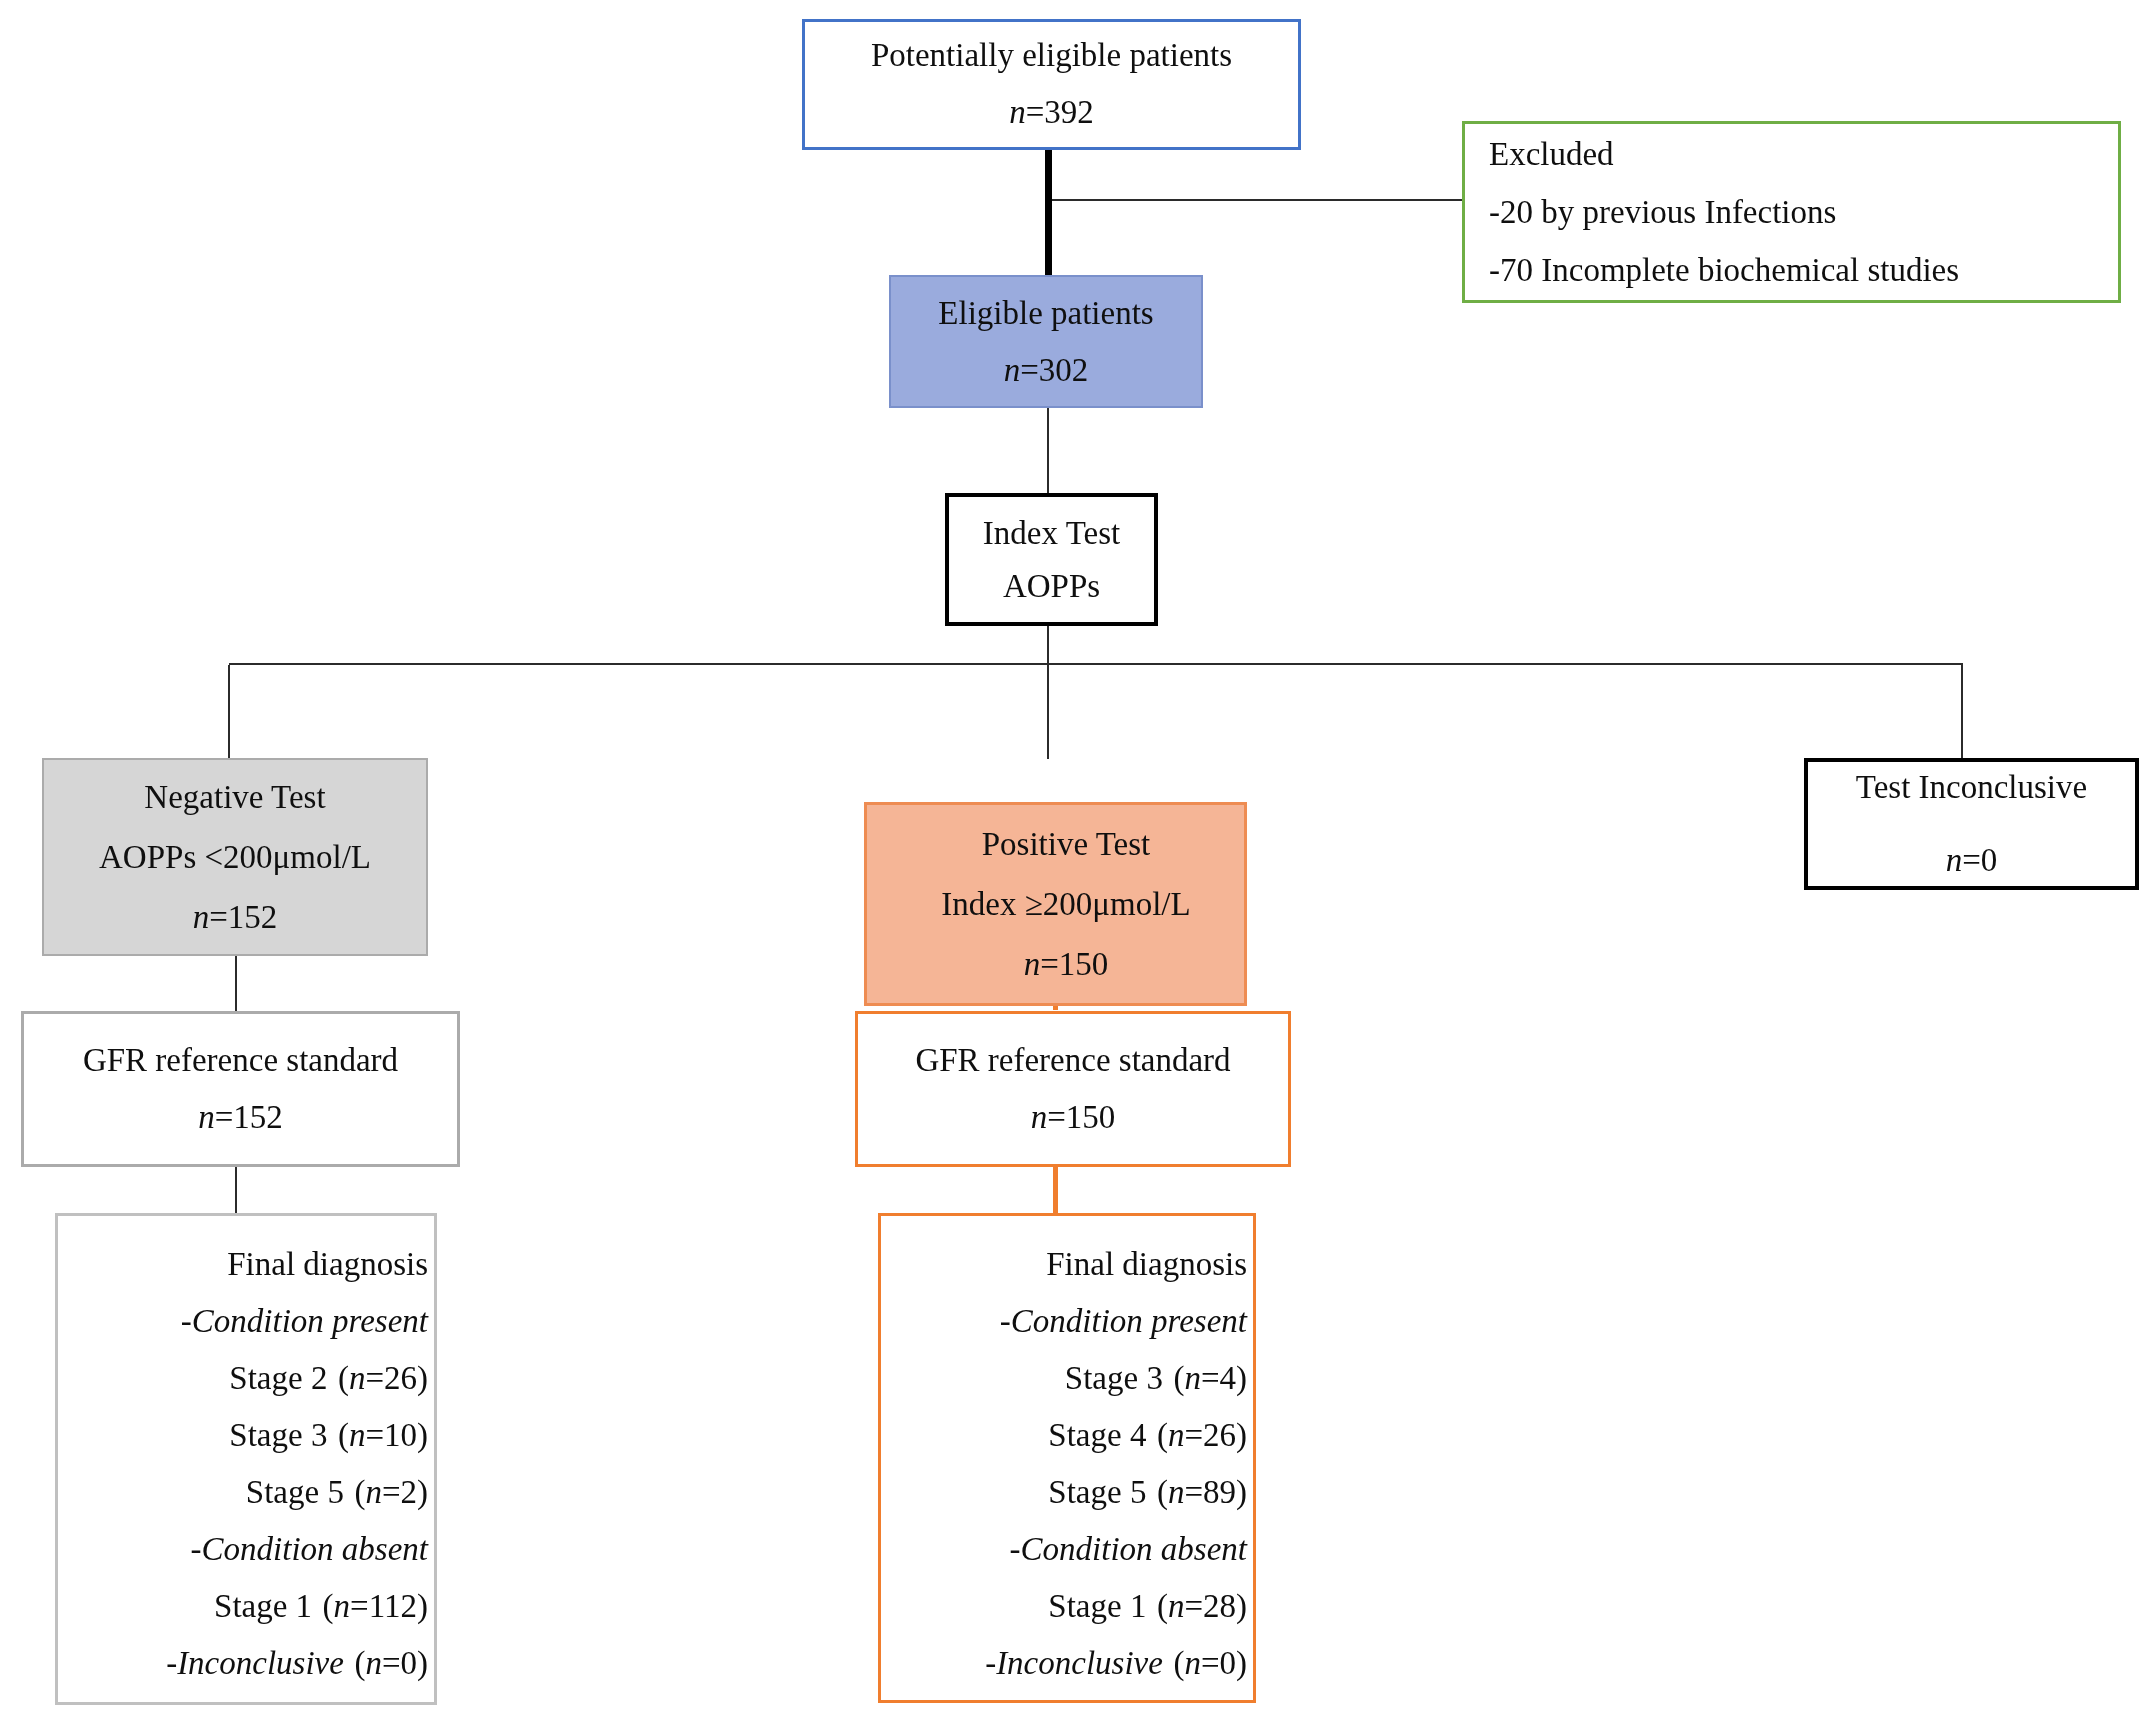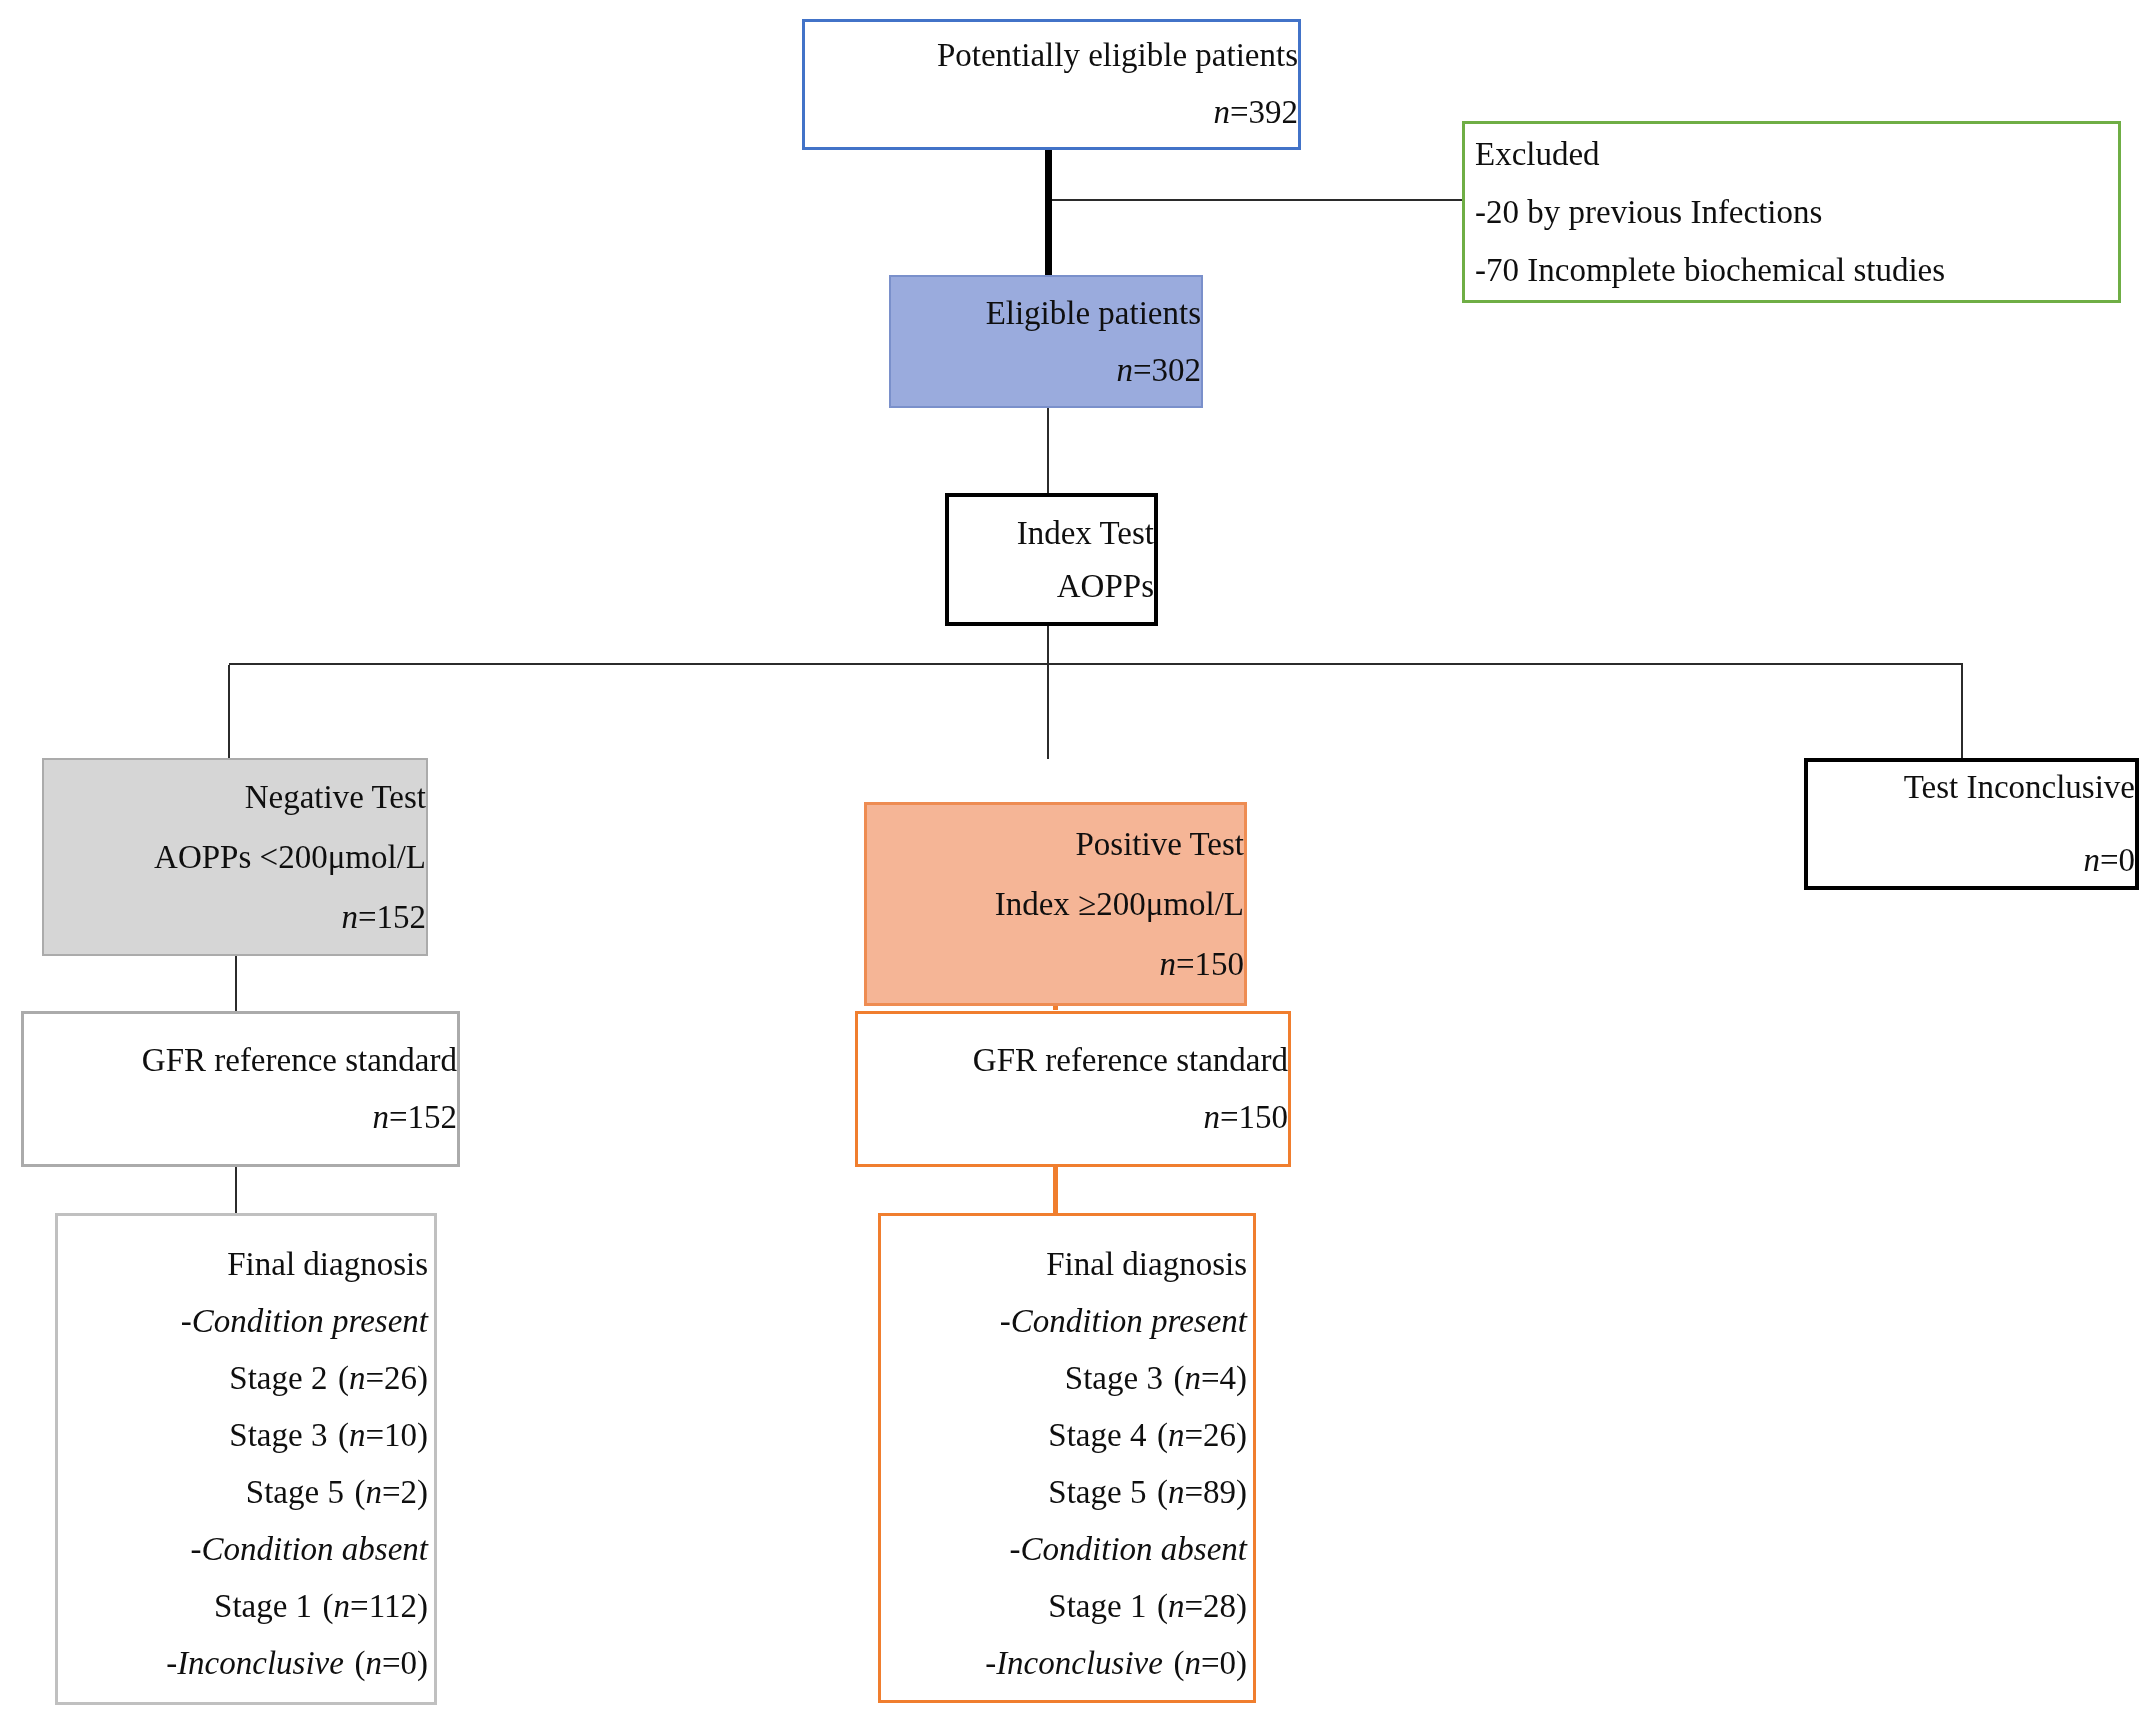--- a/index.html
+++ b/index.html
@@ -7,31 +7,31 @@
     position:relative;
     width:2151px;height:1726px;
     background:#ffffff;
     font-family:"Liberation Serif","DejaVu Serif",serif;
     color:#0f0f0f;
   }
   .box{
     position:absolute;
     box-sizing:border-box;
     display:flex;flex-direction:column;justify-content:center;
-    text-align:right;
+    text-align:center;
     font-size:33px;line-height:1.72;
     background:#ffffff;
   }
   .ln{white-space:nowrap;}
   .line{position:absolute;background:#2b2b2b;}
 
   
   .b-top        {left:802px;top:18.7px;  width:499px;height:131px;border:3.7px solid #4273C8;}
   .b-excluded   {left:1462px;top:121px; width:659px;height:182px;border:3.7px solid #6FAE45;
-                 text-align:left;padding-left:10px;line-height:1.76;}
+                 text-align:left;padding-left:24px;line-height:1.76;}
   .b-eligible   {left:889px;top:275px; width:314px;height:133px;background:#9AABDD;border:2.2px solid #7A90CB;}
   .b-index      {left:945px;top:493px; width:213px;height:133px;border:4.5px solid #000000;line-height:1.6;}
   .b-negative   {left:42px;  top:758px;width:386px;height:198px;background:#D6D6D6;border:2.2px solid #ABABAB;line-height:1.82;}
   .b-positive   {left:864px;top:802px;width:383px;height:204px;background:#F5B596;border:3.7px solid #EE8C52;line-height:1.82;padding-left:21px;}
   .b-inconcl    {left:1804px;top:758px;width:335px;height:132px;border:4.5px solid #000000;line-height:1.6;gap:20px;}
   .b-gfr-left   {left:21px;  top:1011px;width:439px;height:156px;border:3.7px solid #ABABAB;}
   .b-gfr-right  {left:855px;top:1011px;width:436px;height:156px;border:3.7px solid #F07E2E;}
   .b-final-left {left:55px;  top:1213px;width:382px;height:492px;border:3px solid #C0C0C0;}
   .b-final-right{left:878px;top:1213px;width:378px;height:490px;border:3.7px solid #F07E2E;}
 

